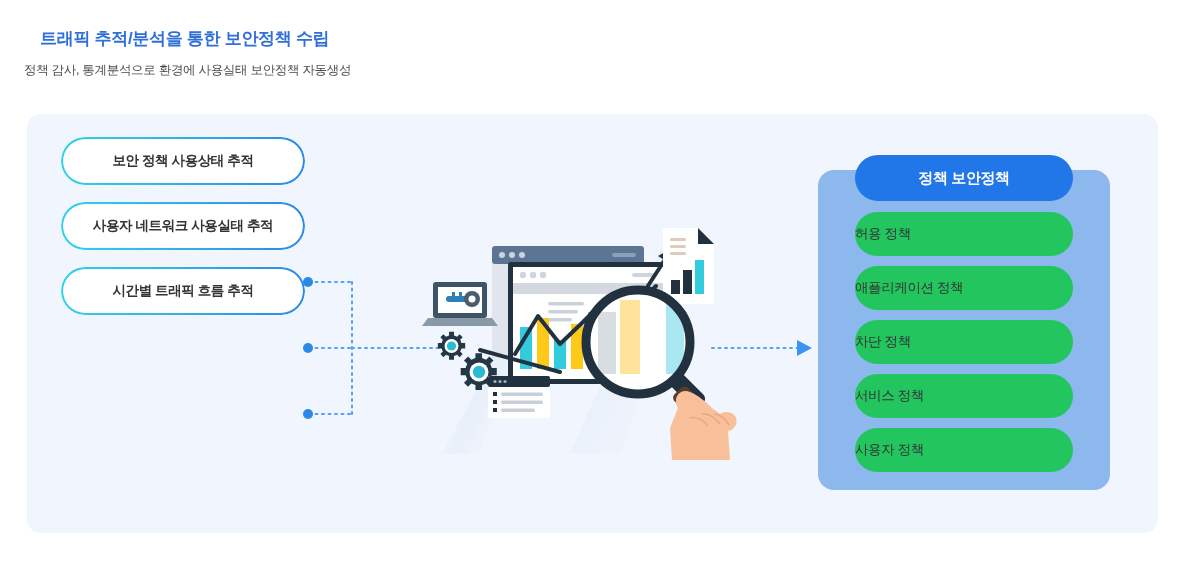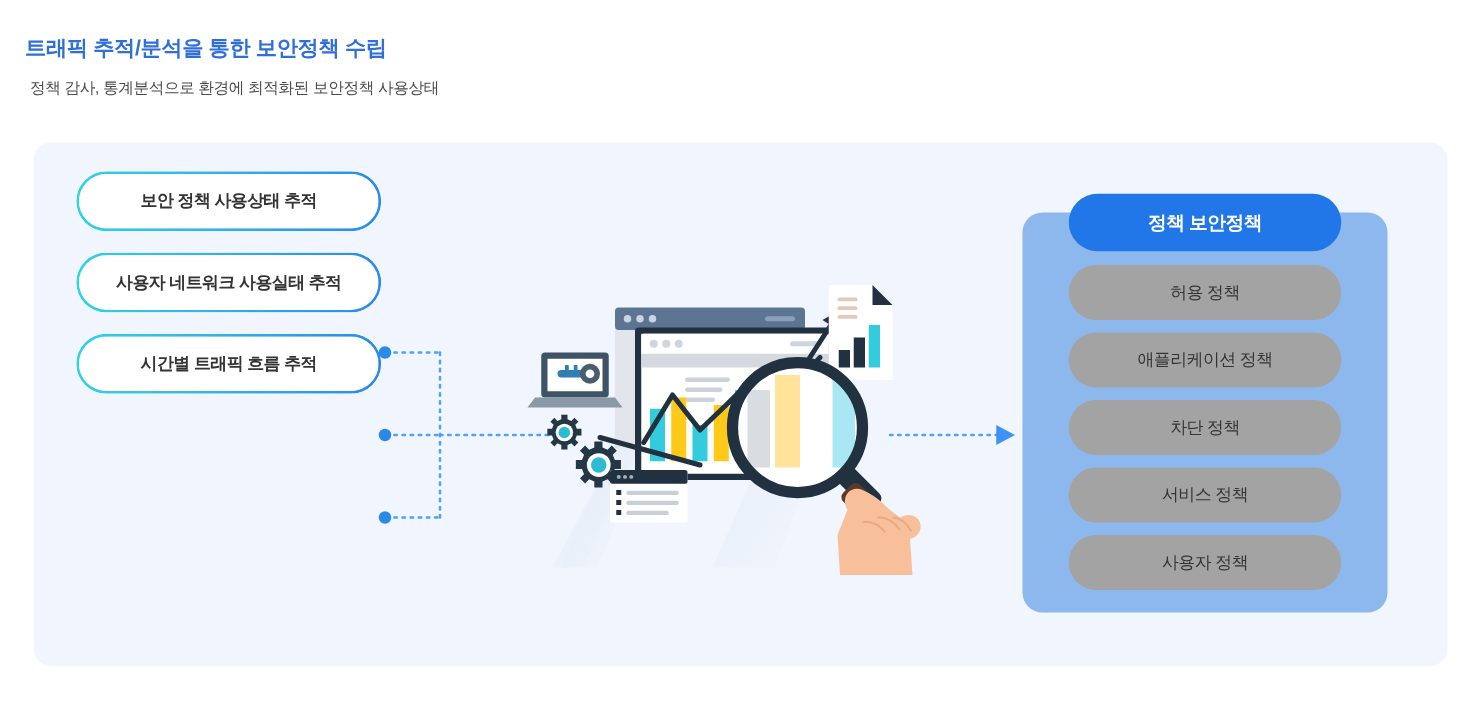--- a/index.html
+++ b/index.html
@@ -6,21 +6,21 @@
   html, body {
     width: 1185px; height: 561px;
     background: #ffffff;
     font-family: "Liberation Sans", "DejaVu Sans", sans-serif;
     overflow: hidden;
   }
   .page { position: relative; width: 1185px; height: 561px; }
 
   
   .title {
-    position: absolute; left: 20px; top: 27px;
+    position: absolute; left: 40px; top: 27px;
     font-size: 17px; font-weight: bold; color: #2f6fd8;
     letter-spacing: -0.3px; white-space: nowrap;
   }
   .subtitle {
     position: absolute; left: 24px; top: 62px;
     font-size: 12.5px; font-weight: normal; color: #4a4a4a;
     letter-spacing: -0.3px; white-space: nowrap;
   }
 
   
@@ -61,38 +61,38 @@
   .rhead {
     position: absolute; left: 855px; top: 155px;
     width: 218px; height: 46px; border-radius: 23px;
     background: #2277e8;
     display: flex; align-items: center; justify-content: center;
     font-size: 15px; font-weight: bold; color: #ffffff;
     letter-spacing: -0.4px; white-space: nowrap;
   }
   .rlist { position: absolute; left: 855px; top: 212px; width: 218px; }
   .rpill {
-    width: 218px; height: 44px; border-radius: 22px; background: #a3a3a3;
-    display: flex; align-items: center; justify-content: center;
+    width: 218px; height: 44px; border-radius: 22px; background: #22c55e;
+    display: flex; align-items: center; 
     font-size: 13.5px; color: #333333; letter-spacing: -0.4px;
     white-space: nowrap;
   }
   .rpill + .rpill { margin-top: 10px; }
 
   
   .illus { position: absolute; left: 420px; top: 222px; width: 330px; height: 240px; }
   .illus svg { display: block; }
 </style>
 </head>
 <body>
 
 <div class="page">
 
   <div class="title">트래픽 추적/분석을 통한 보안정책 수립</div>
-  <div class="subtitle">정책 감사, 통계분석으로 환경에 최적화된 보안정책 사용상태</div>
+  <div class="subtitle">정책 감사, 통계분석으로 환경에 사용실태 보안정책 자동생성</div>
 
   <div class="panel"></div>
 
   <svg class="connector-svg" viewBox="0 0 1185 561">
     <g stroke="#4fa3f7" stroke-width="2" stroke-linecap="round" stroke-dasharray="2 4.5" fill="none">
       <path d="M309 282 L352 282"></path>
       <path d="M352 282 L352 414"></path>
       <path d="M309 348 L352 348"></path>
       <path d="M309 414 L352 414"></path>
       <path d="M352 348 L446 348"></path>

